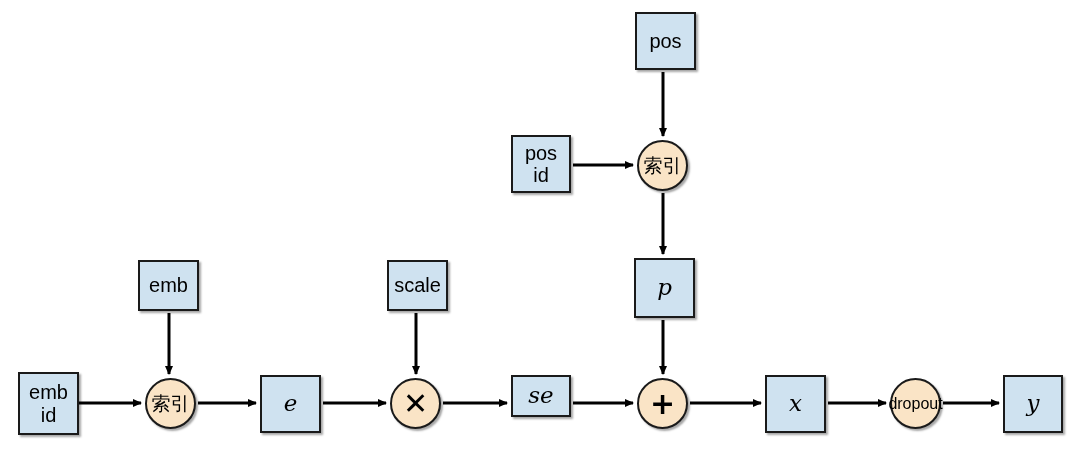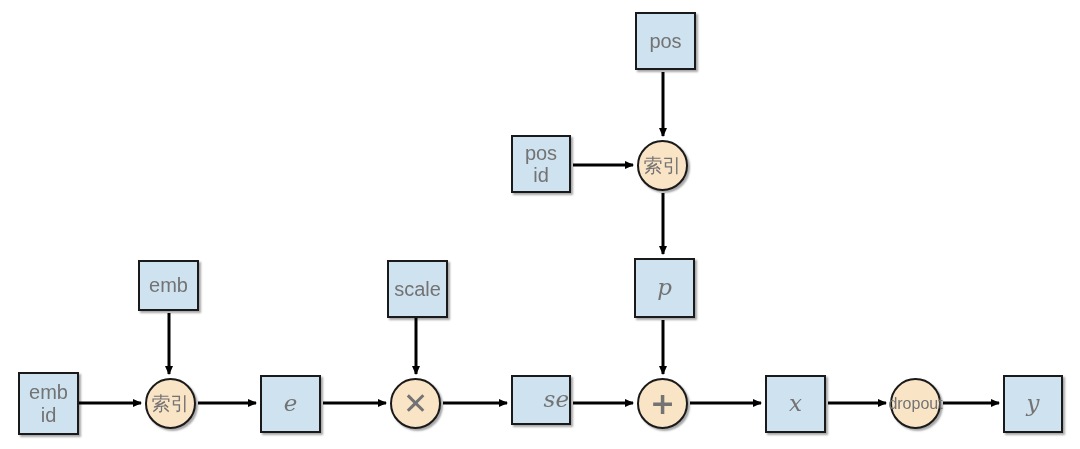--- a/index.html
+++ b/index.html
@@ -25,21 +25,21 @@
     height: 449px;
     pointer-events: none;
   }
   .node {
     position: absolute;
     display: flex;
     align-items: center;
     justify-content: center;
     text-align: center;
     box-sizing: border-box;
-    color: #737373;
+    color: #000000;
     line-height: 1.12;
   }
   .node.box {
     background: #cfe2f0;
     border: 2px solid #1a1a1a;
     box-shadow: 2px 2px 2px rgba(0,0,0,0.35);
     font-size: 20px;
   }
   .node.circle {
     background: #fae4c6;
@@ -111,27 +111,27 @@
       </div>
       <div class="node box" style="left: 138px; top: 260px; width: 61px; height: 51px;">
         <span class="lbl plain">emb</span>
       </div>
       <div class="node circle" style="left: 145px; top: 378px; width: 51px; height: 51px;">
         <span class="lbl cjk">索引</span>
       </div>
       <div class="node box" style="left: 260px; top: 375px; width: 61px; height: 58px;">
         <span class="lbl math">e</span>
       </div>
-      <div class="node box" style="left: 387px; top: 260px; width: 61px; height: 58px;">
+      <div class="node box" style="left: 387px; top: 260px; width: 61px; height: 51px;">
         <span class="lbl plain">scale</span>
       </div>
       <div class="node circle" style="left: 390px; top: 378px; width: 51px; height: 51px;">
         <span class="lbl op-glyph">✕</span>
       </div>
-      <div class="node box" style="left: 511px; top: 375px; width: 60px; height: 50px; justify-content: flex-end;">
+      <div class="node box" style="left: 511px; top: 375px; width: 60px; height: 42px;">
         <span class="lbl math">se</span>
       </div>
       <div class="node box" style="left: 635px; top: 12px; width: 61px; height: 58px;">
         <span class="lbl plain">pos</span>
       </div>
       <div class="node box" style="left: 511px; top: 135px; width: 60px; height: 58px;">
         <span class="lbl plain">pos
 id</span>
       </div>
       <div class="node circle" style="left: 637px; top: 140px; width: 51px; height: 51px;">

